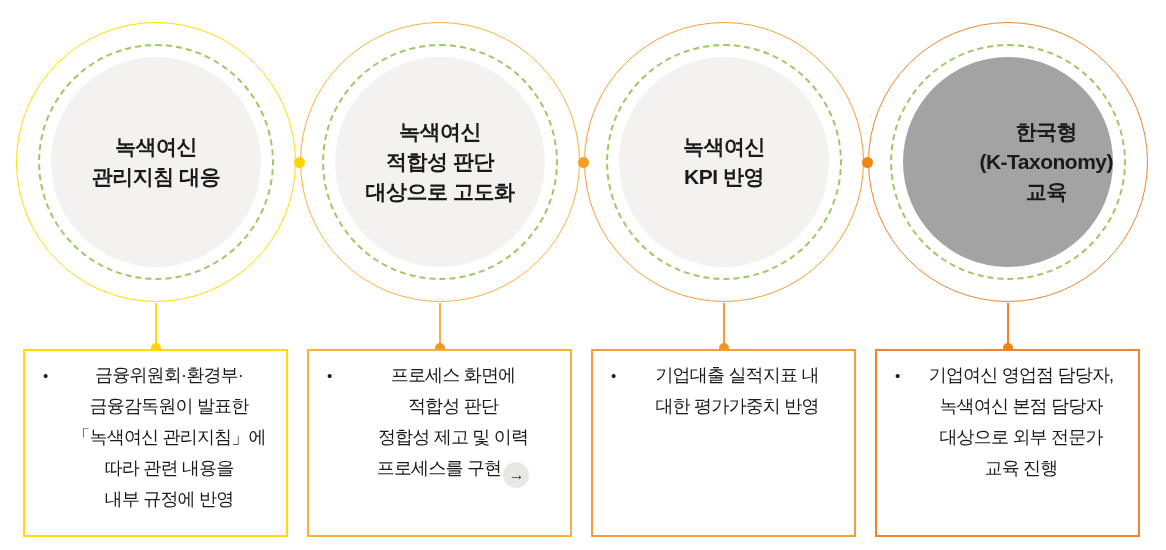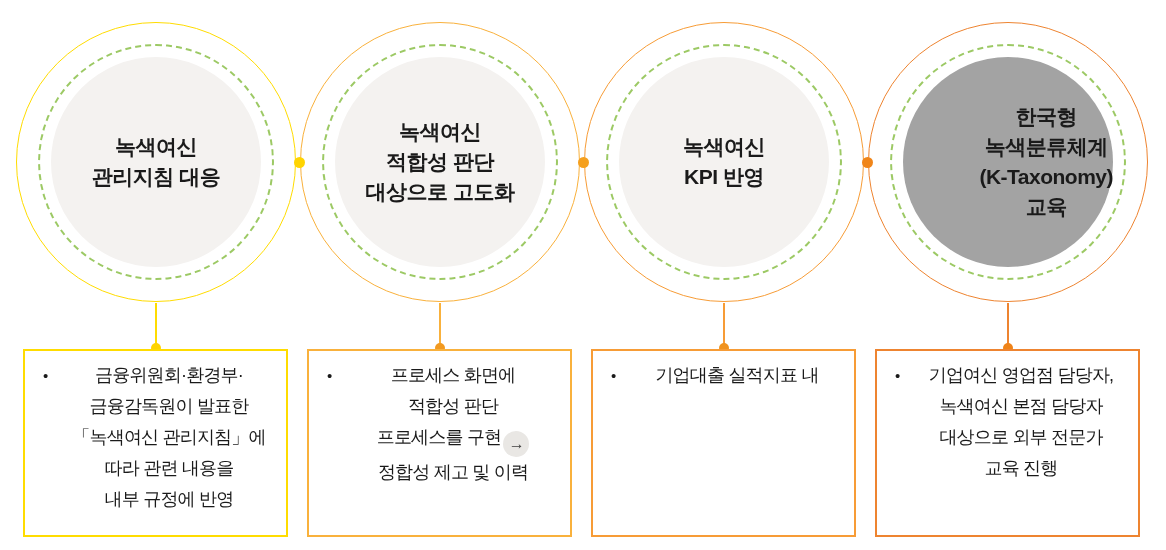--- a/index.html
+++ b/index.html
@@ -101,22 +101,22 @@
       </div>
     </div>
     <div class="connector-line" style="background-color: rgb(249, 177, 60);"></div>
     <div class="connector-dot" style="background-color: rgb(242, 154, 32);"></div>
     <div class="desc-box" style="border-color: rgb(249, 177, 60);">
       <div class="desc">
         <span class="bullet">•</span>
         <div class="desc-lines">
           <span class="desc-line">프로세스 화면에</span>
           <span class="desc-line">적합성 판단</span>
+          <span class="desc-line">정합성 제고 및 이력</span>
           <span class="desc-line"><span>프로세스를 구현</span><span class="arrow-chip" style="background-color: rgb(233, 231, 228); color: rgb(64, 64, 64);">→</span></span>
-          <span class="desc-line">정합성 제고 및 이력</span>
         </div>
       </div>
     </div>
   </div>
 
   <div class="step" style="left:584px">
     <div class="ring" style="border-color: rgb(247, 156, 54);"></div>
     <div class="dashed-ring" style="border-color: rgb(156, 201, 100);"></div>
     <div class="inner-circle" style="background-color: rgb(244, 242, 240);">
       <div>
@@ -126,34 +126,34 @@
         <span class="title-line"></span>
       </div>
     </div>
     <div class="connector-line" style="background-color: rgb(247, 156, 54);"></div>
     <div class="connector-dot" style="background-color: rgb(240, 147, 31);"></div>
     <div class="desc-box" style="border-color: rgb(247, 156, 54);">
       <div class="desc">
         <span class="bullet">•</span>
         <div class="desc-lines">
           <span class="desc-line">기업대출 실적지표 내</span>
+          <span class="desc-line">대한 평가가중치 반영</span>
           <span class="desc-line"></span>
           <span class="desc-line"></span>
         </div>
       </div>
     </div>
   </div>
 
   <div class="step" style="left:868px">
     <div class="ring" style="border-color: rgb(238, 132, 48);"></div>
     <div class="dashed-ring" style="border-color: rgb(156, 201, 100);"></div>
     <div class="inner-circle" style="background-color: #a3a3a3; justify-content: flex-end;">
       <div>
         <span class="title-line">한국형</span>
-        <span class="title-line">녹색분류체계</span>
         <span class="title-line">(K-Taxonomy)</span>
         <span class="title-line">교육</span>
       </div>
     </div>
     <div class="connector-line" style="background-color: rgb(238, 132, 48);"></div>
     <div class="connector-dot" style="background-color: rgb(239, 131, 24);"></div>
     <div class="desc-box" style="border-color: rgb(238, 132, 48);">
       <div class="desc">
         <span class="bullet">•</span>
         <div class="desc-lines">

